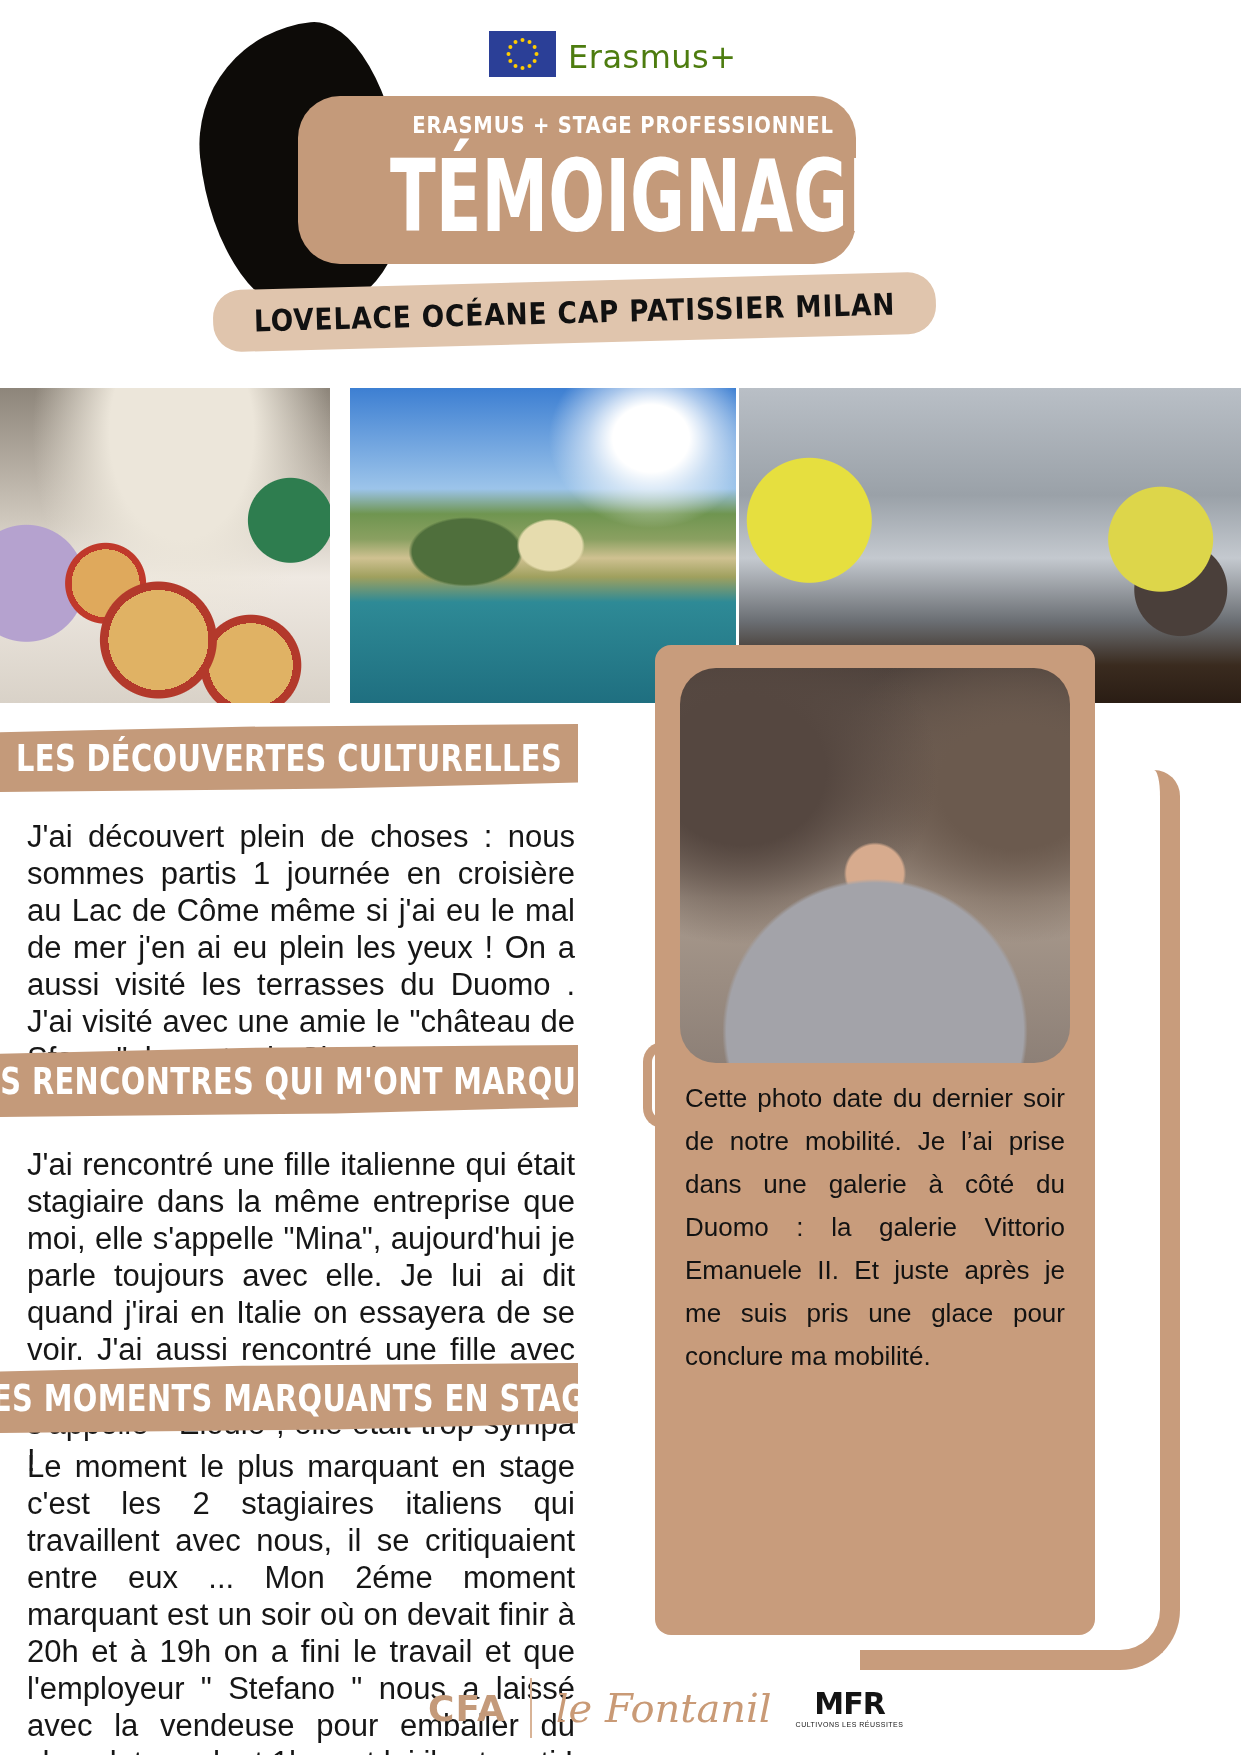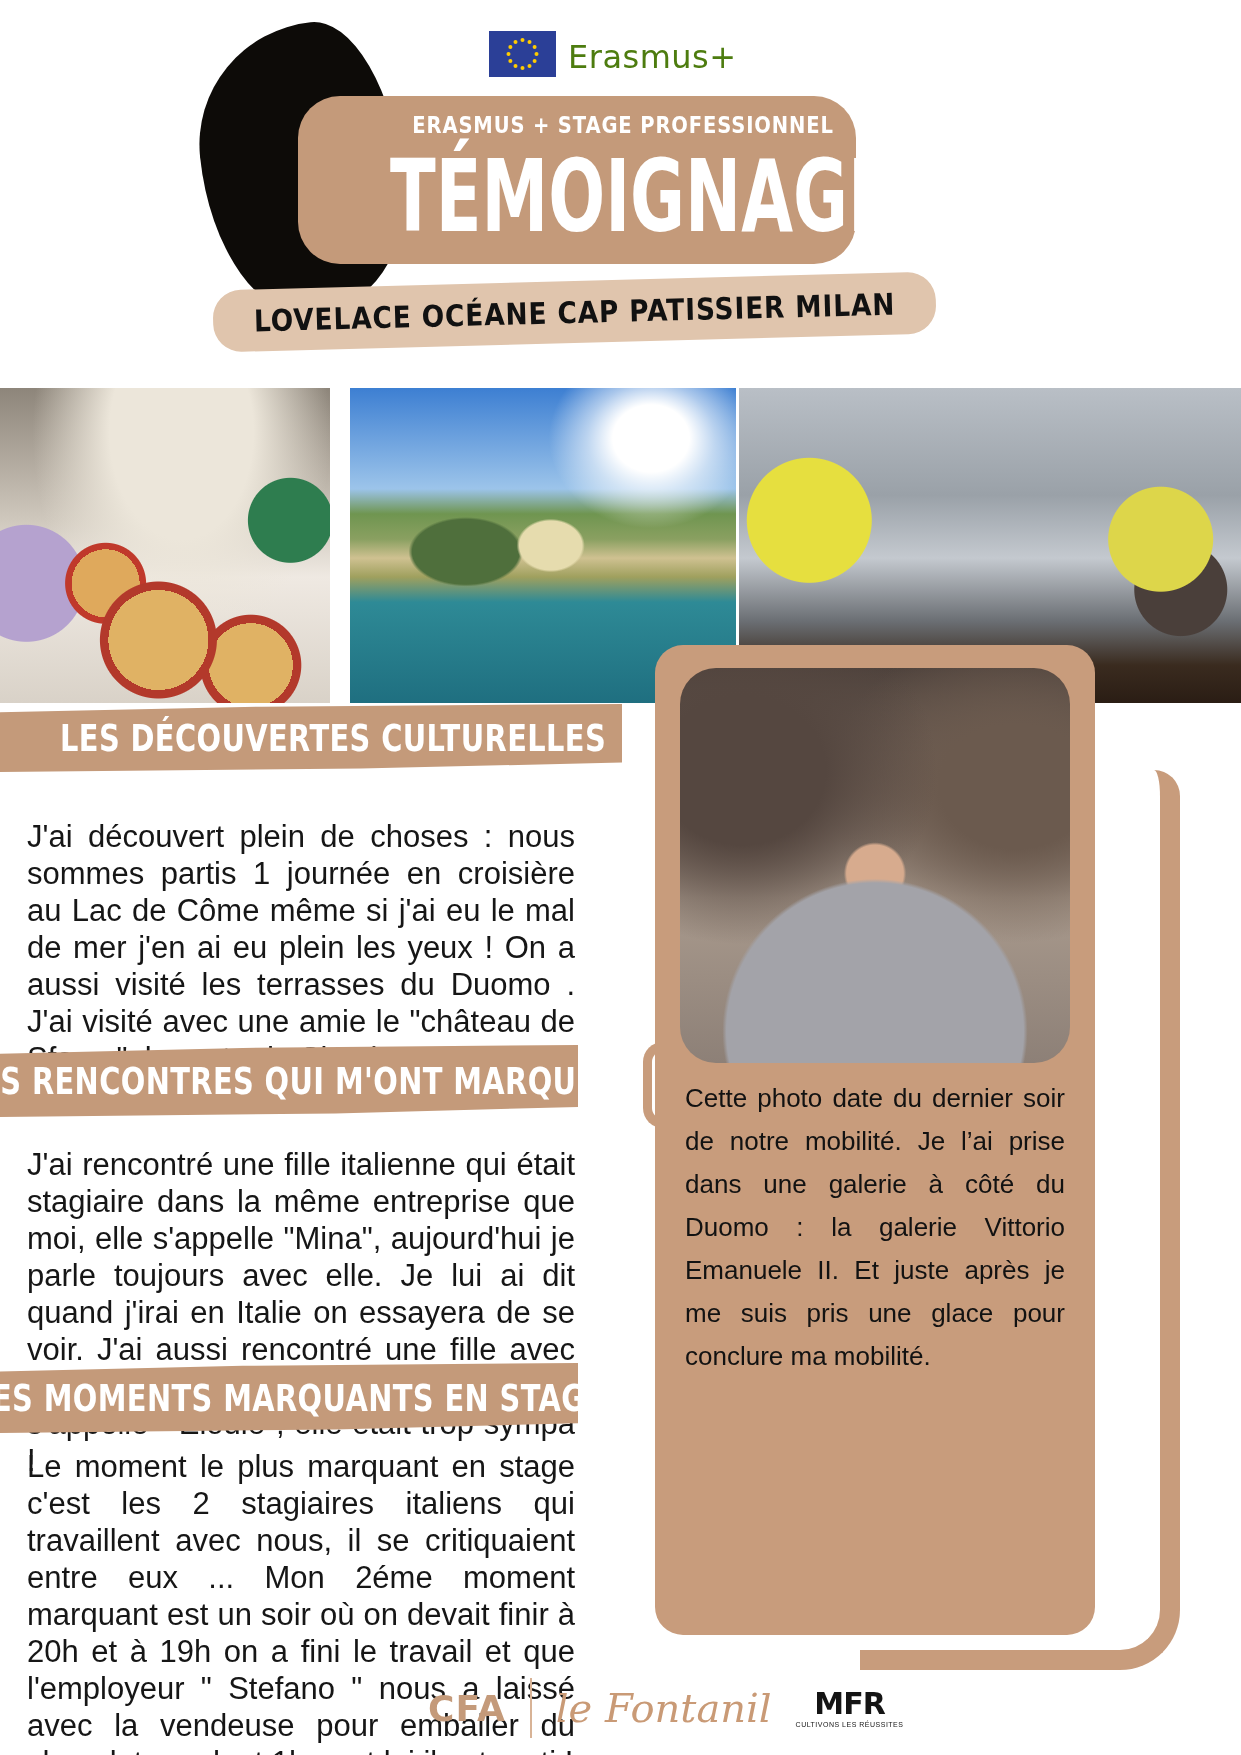--- a/index.html
+++ b/index.html
@@ -82,21 +82,21 @@
       radial-gradient(circle at 52% 90%, #c2283a 0 6px, rgba(0,0,0,0) 7px),
       radial-gradient(circle at 64% 84%, #c2283a 0 6px, rgba(0,0,0,0) 7px),
       linear-gradient(180deg,#b9bfc6 0%,#9aa1a8 34%,#c4c9cf 54%,#6b6f74 74%,#3a2b1f 88%,#2a1d14 100%);
   }
   
   .section-bar{
     position:absolute;left:0;width:578px;height:68px;background:#c49a7a;
     display:flex;align-items:center;justify-content:center;
     clip-path:polygon(0 12%, 42% 4%, 100% 0, 100% 86%, 58% 95%, 0 100%);
   }
-  .bar-1{top:704px;padding-left:44px;}
+  .bar-1{top:724px;}
   .bar-2{top:1045px;height:72px;}
   .bar-3{top:1363px;height:70px;}
   .section-bar .bar-text{
     color:#ffffff;font-family:"DejaVu Sans", sans-serif;font-weight:bold;
     font-size:37px;white-space:nowrap;letter-spacing:0.5px;
     transform:scaleX(.78);
   }
   .body-text{
     position:absolute;left:27px;width:548px;
     font-size:31px;line-height:37px;text-align:justify;color:#161616;
@@ -111,21 +111,21 @@
     border-bottom-right-radius:60px;border-top-right-radius:26px;
     z-index:1;
   }
   .card-bracket{
     position:absolute;left:643px;top:1042px;width:26px;height:68px;
     border:9px solid #c89c7c;border-right:none;
     border-radius:20px 0 0 20px;z-index:1;
   }
   .photo-card{
     position:absolute;left:655px;top:645px;width:440px;height:990px;
-    background:#c89c7c;border-radius:28px;z-index:2;
+    background:#c89c7c;border-radius:16px;z-index:2;
   }
   .portrait{
     position:absolute;left:25px;top:23px;width:390px;height:395px;
     border-radius:36px;
     background:
       radial-gradient(circle at 50% 92%, #a3a3a9 0 36%, rgba(0,0,0,0) 37%),
       radial-gradient(circle at 50% 52%, #d7ab8e 0 10%, rgba(0,0,0,0) 11%),
       radial-gradient(ellipse at 16% 26%, #554740 0 18%, rgba(0,0,0,0) 42%),
       radial-gradient(ellipse at 86% 30%, #6b5a4e 0 16%, rgba(0,0,0,0) 40%),
       linear-gradient(180deg,#4e423c 0%,#7a6a5f 32%,#a99a8d 58%,#8d8077 100%);

